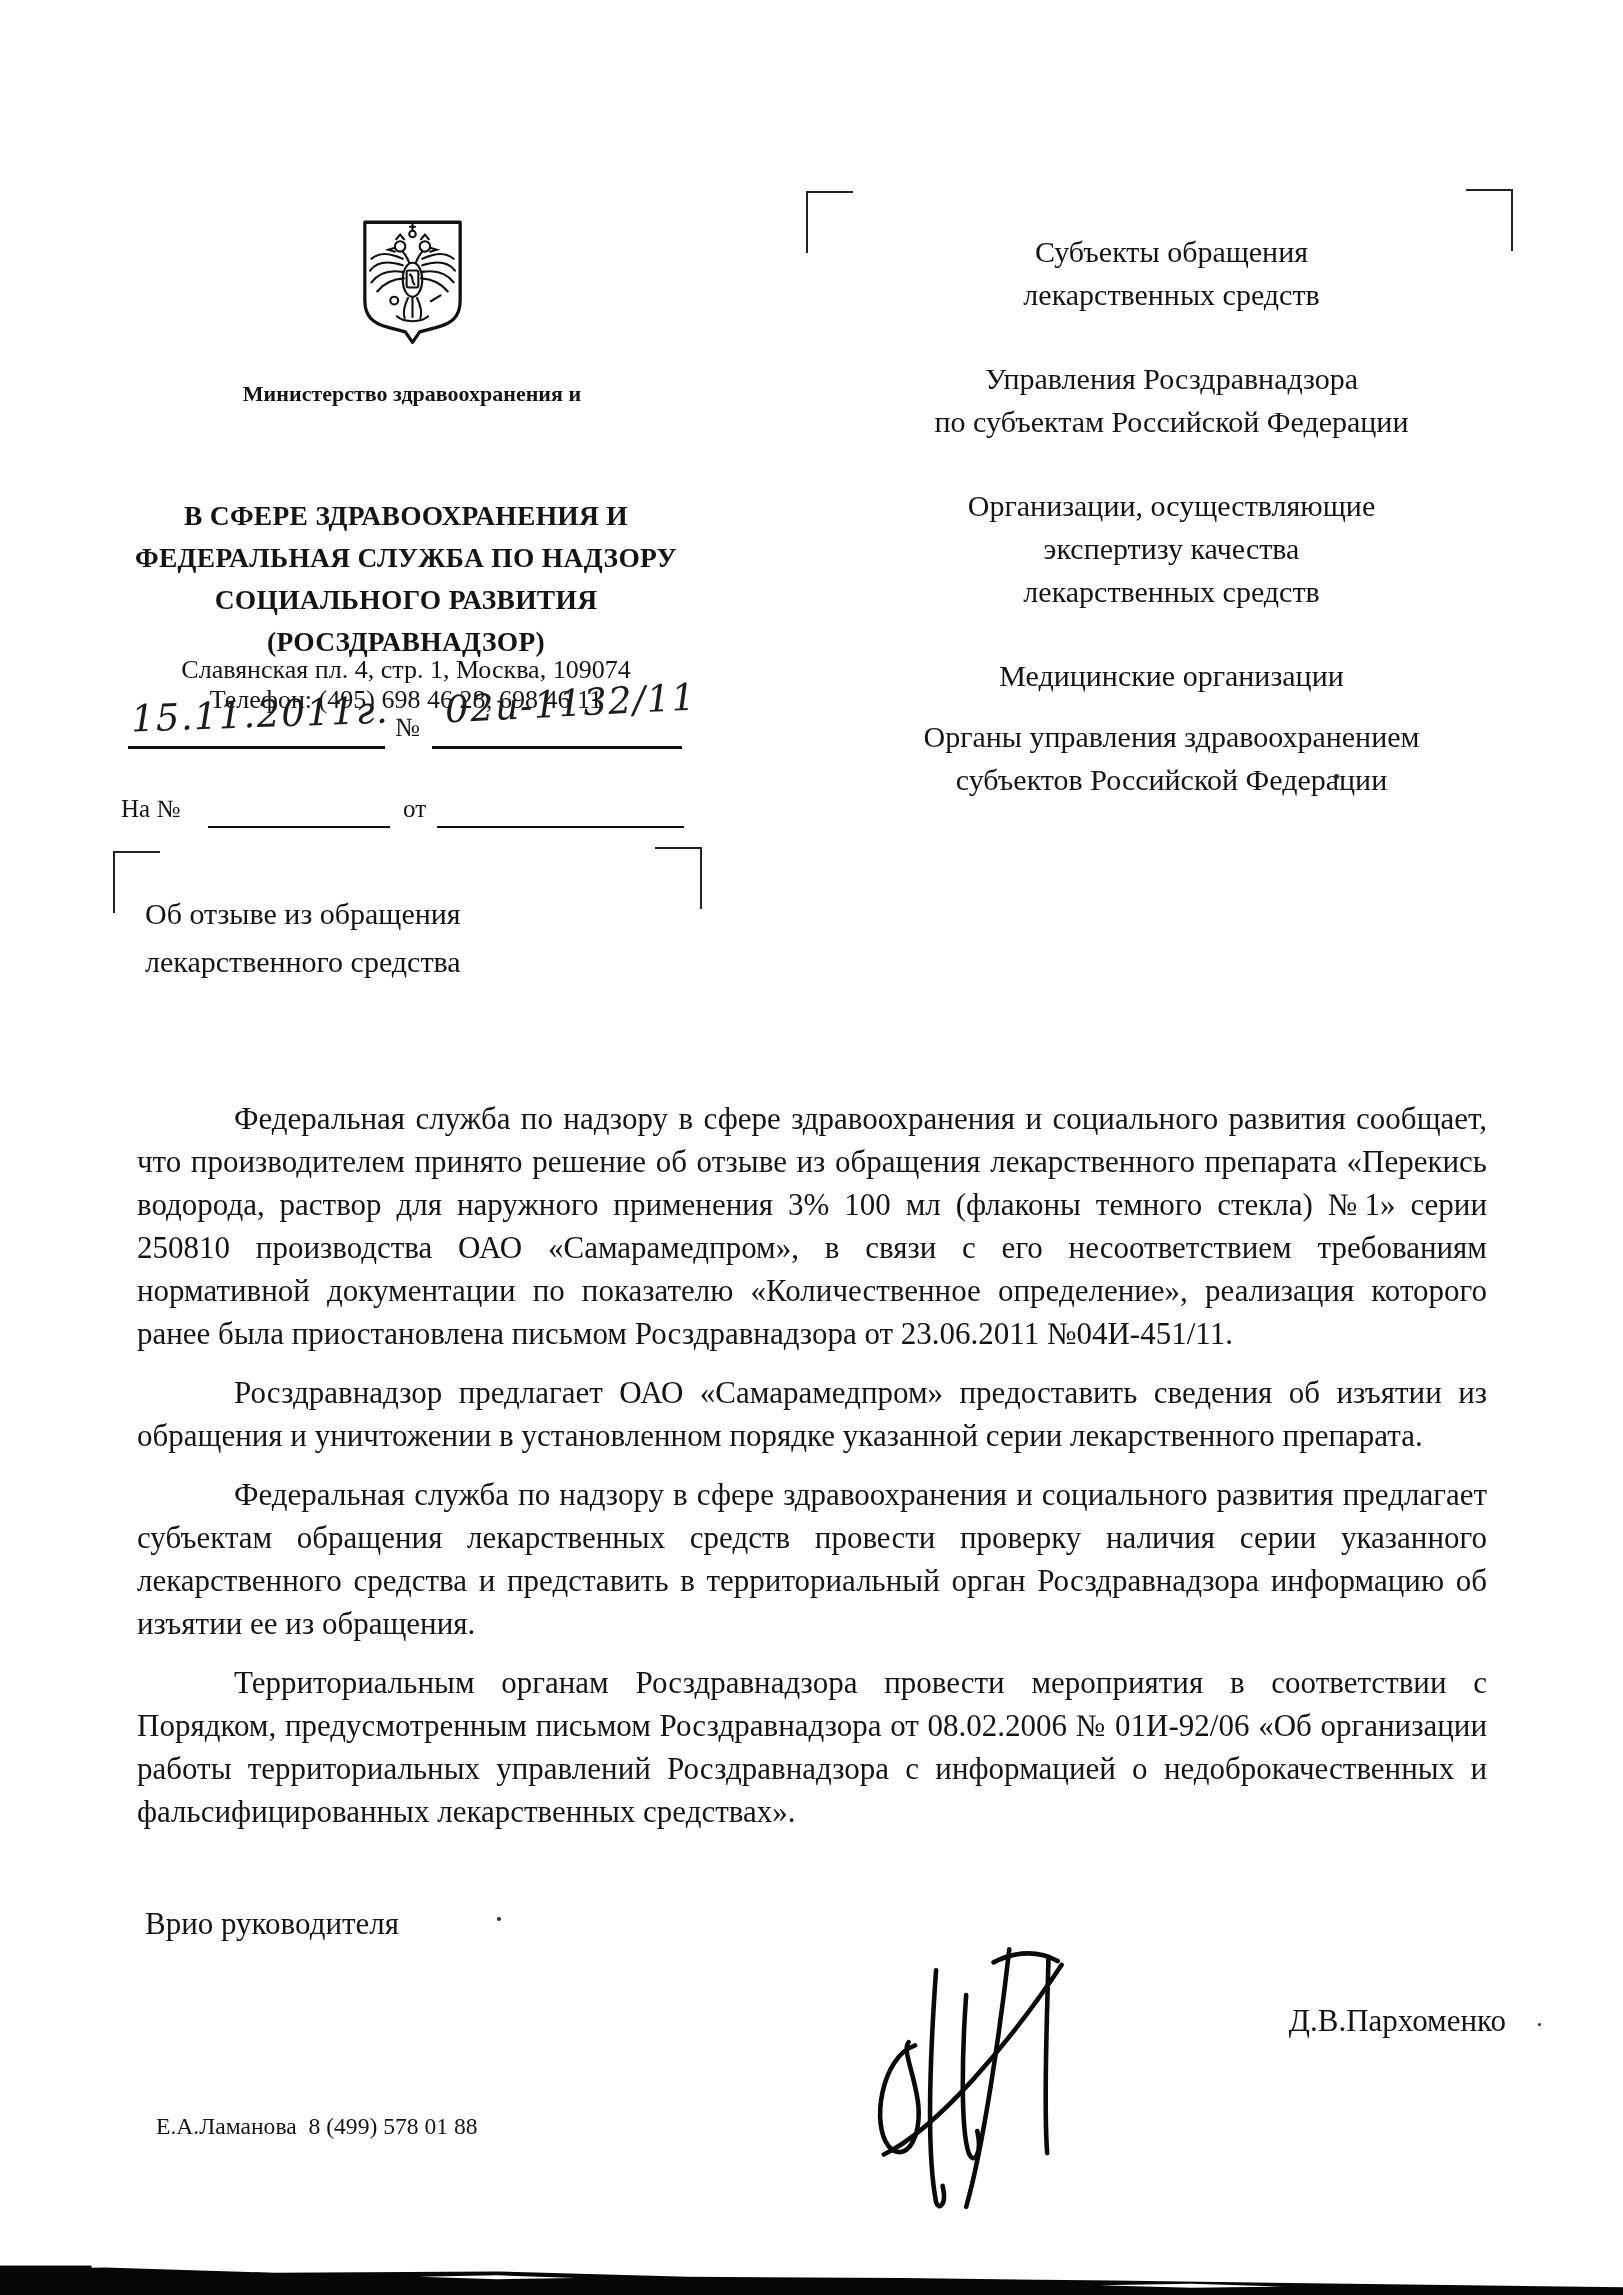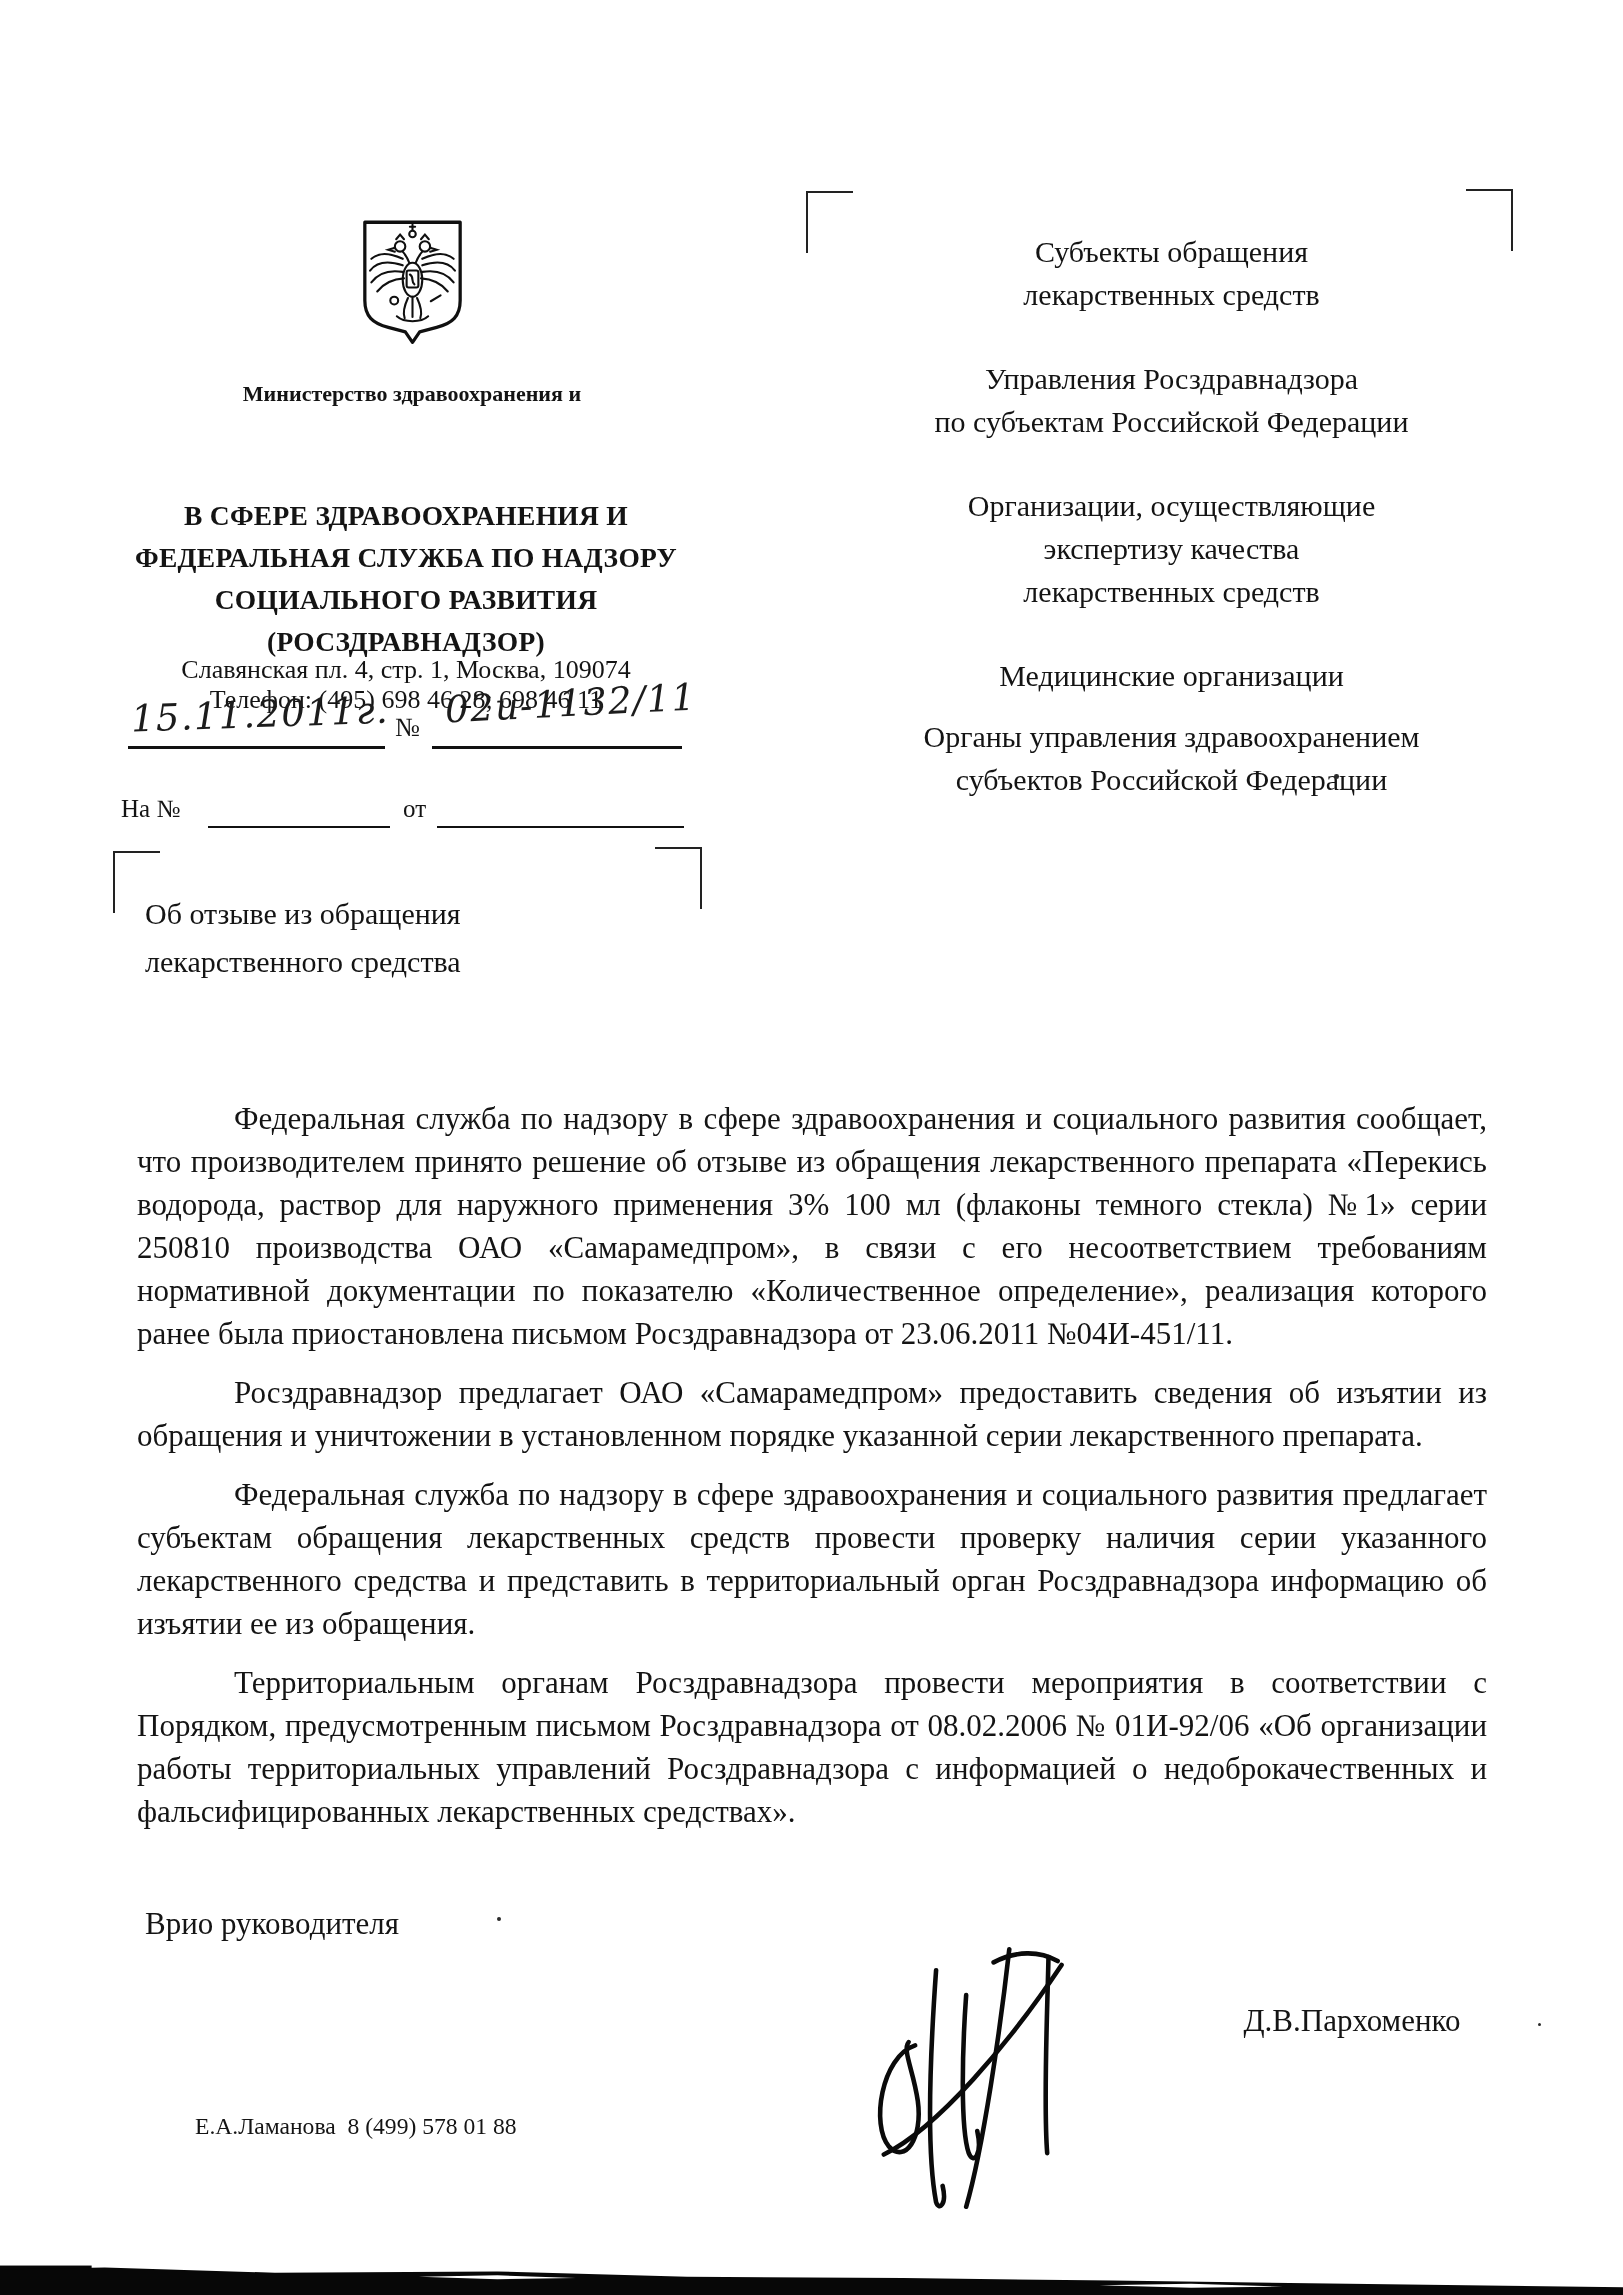--- a/index.html
+++ b/index.html
@@ -1,20 +1,20 @@
 <!DOCTYPE html>
 <html style="font-size:10.5px"><head>
 <meta charset="utf-8">
 <style>
   html,body{margin:0;padding:0;background:#888;}
   .page{position:relative;width:1623px;height:2295px;background:#ffffff;overflow:hidden;
         font-family:"Liberation Serif", serif;color:#141414;}
   .abs{position:absolute;}
   .ctr{text-align:center;}
-  .pre{white-space:pre;margin-left:39px;}
+  .pre{white-space:pre;}
   
   .ministry{left:111px;top:377px;width:602px;font-weight:bold;font-size:22px;line-height:33px;}
   .service{left:105px;top:495px;width:602px;font-weight:bold;font-size:27.5px;line-height:42px;letter-spacing:0.3px;}
   .addr{left:105px;top:655px;width:602px;font-size:26px;line-height:30px;}
   
   .hand{font-family:"DejaVu Serif", serif;font-style:italic;font-size:37px;letter-spacing:1.3px;color:#1c1c1c;}
   .uline{border-bottom:3.3px solid #111;height:0;}
   .lbl{font-size:25px;}
   
   .cornL{width:45px;height:60px;border-left:2.6px solid #222;border-top:2.6px solid #222;}
@@ -22,21 +22,21 @@
   
   .addressees{left:815px;top:230px;width:713px;font-size:30px;line-height:43px;text-align:center;}
   .addressee{margin:0 0 41px 0;}
   
   .subject{left:145px;top:890px;width:419px;font-size:30px;line-height:48px;}
   
   .body{left:121px;top:1081px;width:1382px;font-size:31px;line-height:43px;text-align:justify;}
   .body p{margin:16px;text-indent:97px;}
   
   .sig-pos{left:145px;top:1906px;font-size:31px;}
-  .sig-name{left:1198px;top:2003px;width:308px;font-size:31px;text-align:center;}
+  .sig-name{left:1198px;top:2003px;width:308px;font-size:31px;text-align:right;}
   .footer{left:156px;top:2113px;font-size:23.6px;}
   .speck{background:#2a2a2a;border-radius:50%;}
 </style>
 </head>
 <body>
 
 <div class="page">
 
   <svg class="abs" style="left:357px;top:218px;" width="111" height="128" viewBox="0 0 170 195">
     <g stroke="#101010" fill="none" stroke-width="5" stroke-linejoin="round">

